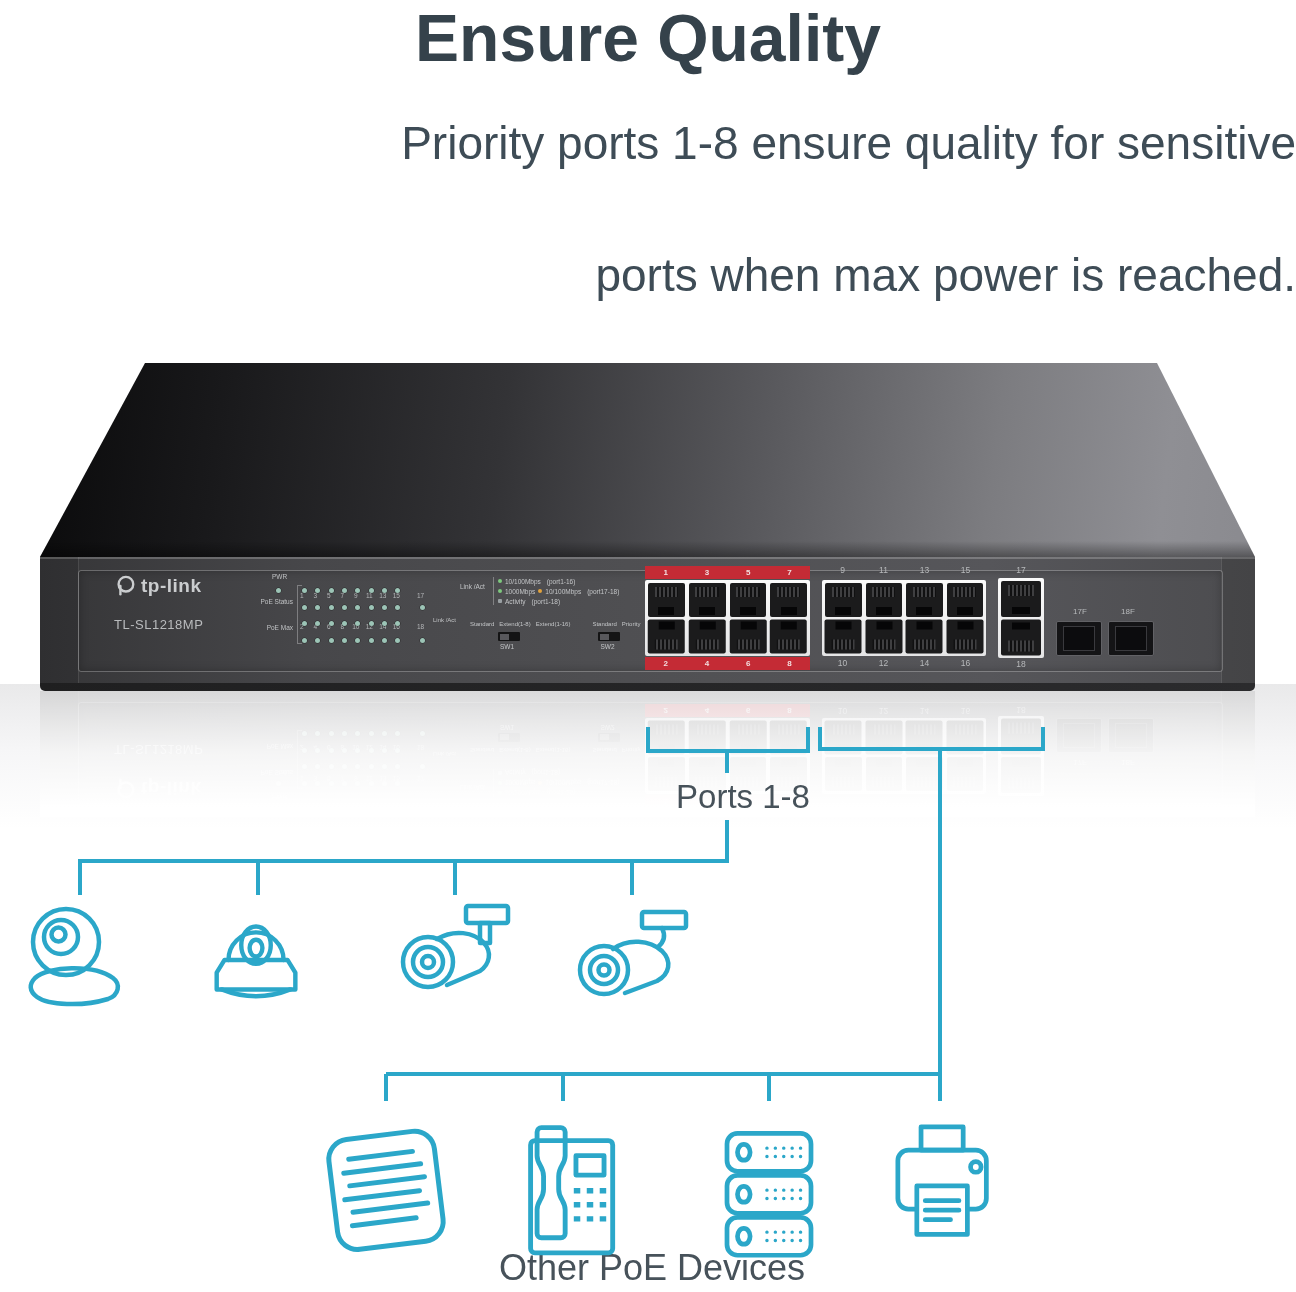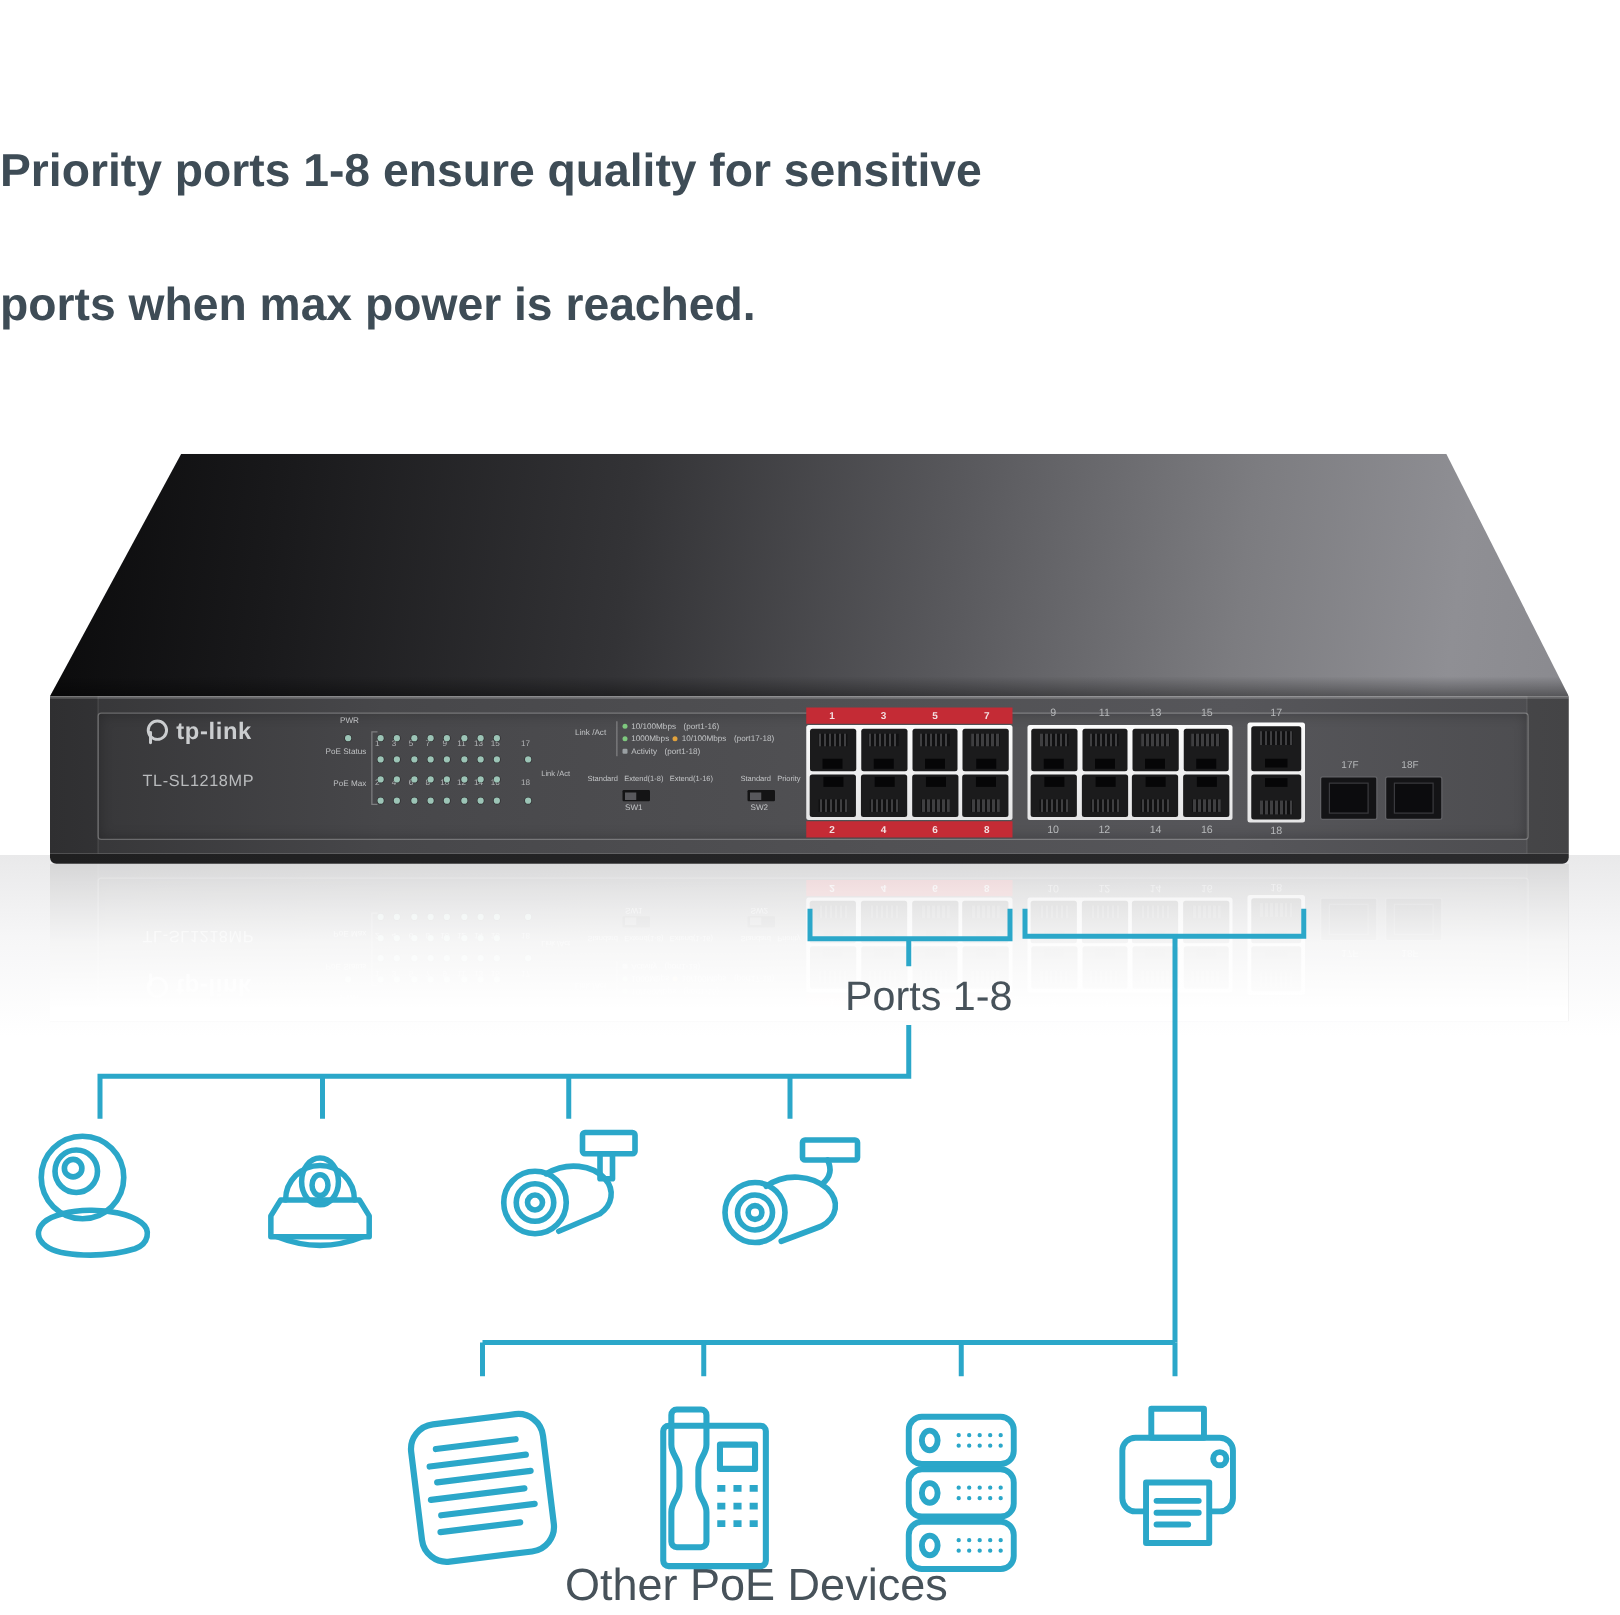--- a/index.html
+++ b/index.html
@@ -2,22 +2,22 @@
 <html style="--accent: #2BA7C9; --title-text: #35424B; --body-text: #3E4C56; --label-text: #47525A; --port-red: #C42B35; --led-teal: #9CC4B6; --legend-green: #7EC87E; --legend-orange: #E2A23C;"><head>
 <meta charset="utf-8">
 <style>
   html,body{margin:0;padding:0;background:#fff;}
   .stage{position:relative;width:1296px;height:1292px;margin:0 auto;background:#fff;
          font-family:"Liberation Sans",sans-serif;overflow:hidden;}
 
   
   .title{position:absolute;left:0;right:0;top:0;margin:0;text-align:center;
          font-size:66px;font-weight:700;color:var(--title-text);}
-  .subtitle{position:absolute;left:0;right:0;top:110px;margin:0;text-align:left;
-            font-size:37px;line-height:1.44;font-weight:700;color:var(--body-text);}
+  .subtitle{position:absolute;left:0;right:0;top:110px;margin:0;text-align:right;
+            font-size:46px;line-height:1.44;font-weight:400;color:var(--body-text);}
 
   
   .refl-bg{position:absolute;left:0;top:684px;width:100%;height:145px;
            background:linear-gradient(180deg,#e9e9ea 0%,#f6f6f7 45%,#ffffff 100%);}
 
   
   .top-face{position:absolute;left:40px;top:363px;width:1215px;height:194px;
             background:linear-gradient(97deg,#0a0a0b 0%,#19191b 15%,#333336 38%,#5a5a5e 60%,#7c7c80 78%,#8f8f94 92%,#8a8a8f 100%);
             clip-path:polygon(105px 0,1117px 0,1215px 194px,0px 194px);}
   .top-face::after{content:"";position:absolute;left:0;right:0;bottom:0;height:16px;
@@ -112,41 +112,42 @@
   .reflection .front-face{left:0;top:0;transform:scaleY(-1);opacity:.24;z-index:1;}
   .refl-fade{position:absolute;inset:0;z-index:2;
              background:linear-gradient(180deg,rgba(255,255,255,.38),rgba(255,255,255,.82) 50%,#fff 92%);}
 
   
   .connectors{position:absolute;left:0;top:0;z-index:3;pointer-events:none;}
   .connectors path{stroke:var(--accent);stroke-width:4;fill:none;}
   .dlabel{position:absolute;color:var(--label-text);z-index:4;}
   .ports-label{left:643px;top:778px;width:200px;text-align:center;font-size:33px;}
   .cameras-label{left:242px;top:799px;width:200px;text-align:center;font-size:33px;}
-  .devices-label{left:452px;top:1247px;width:400px;font-size:36px;}
+  .devices-label{left:452px;top:1247px;width:400px;text-align:center;font-size:36px;}
   .icon{position:absolute;color:var(--accent);z-index:4;}
   .icon svg{display:block;width:100%;height:100%;}
   .icon svg *{stroke:currentColor;stroke-width:4.5;fill:none;stroke-linecap:round;stroke-linejoin:round;}
   .icon svg .fill{fill:currentColor;stroke:none;}
   .icon svg .paper{fill:#fff;}
   .icon svg .dots{stroke-width:3.2;}
   .cam1{left:20px;top:898px;width:120px;height:112px;}
   .cam2{left:198px;top:900px;width:118px;height:110px;}
   .cam3{left:392px;top:896px;width:126px;height:112px;}
   .cam4{left:570px;top:900px;width:124px;height:112px;}
   .dev1{left:319px;top:1104px;width:134px;height:166px;}
   .dev2{left:498px;top:1106px;width:130px;height:162px;}
   .dev3{left:706px;top:1108px;width:126px;height:158px;}
   .dev4{left:876px;top:1108px;width:128px;height:158px;}
 </style>
 </head>
 <body>
 
 <div class="stage">
 
+  <h1 class="title">Ensure Quality</h1>
   <p class="subtitle">
     <span>Priority ports 1-8 ensure quality for sensitive</span><br>
     <br>
     <span>ports when max power is reached.</span>
   </p>
 
   <div class="refl-bg"></div>
 
   <div>
     <div class="top-face"></div>

